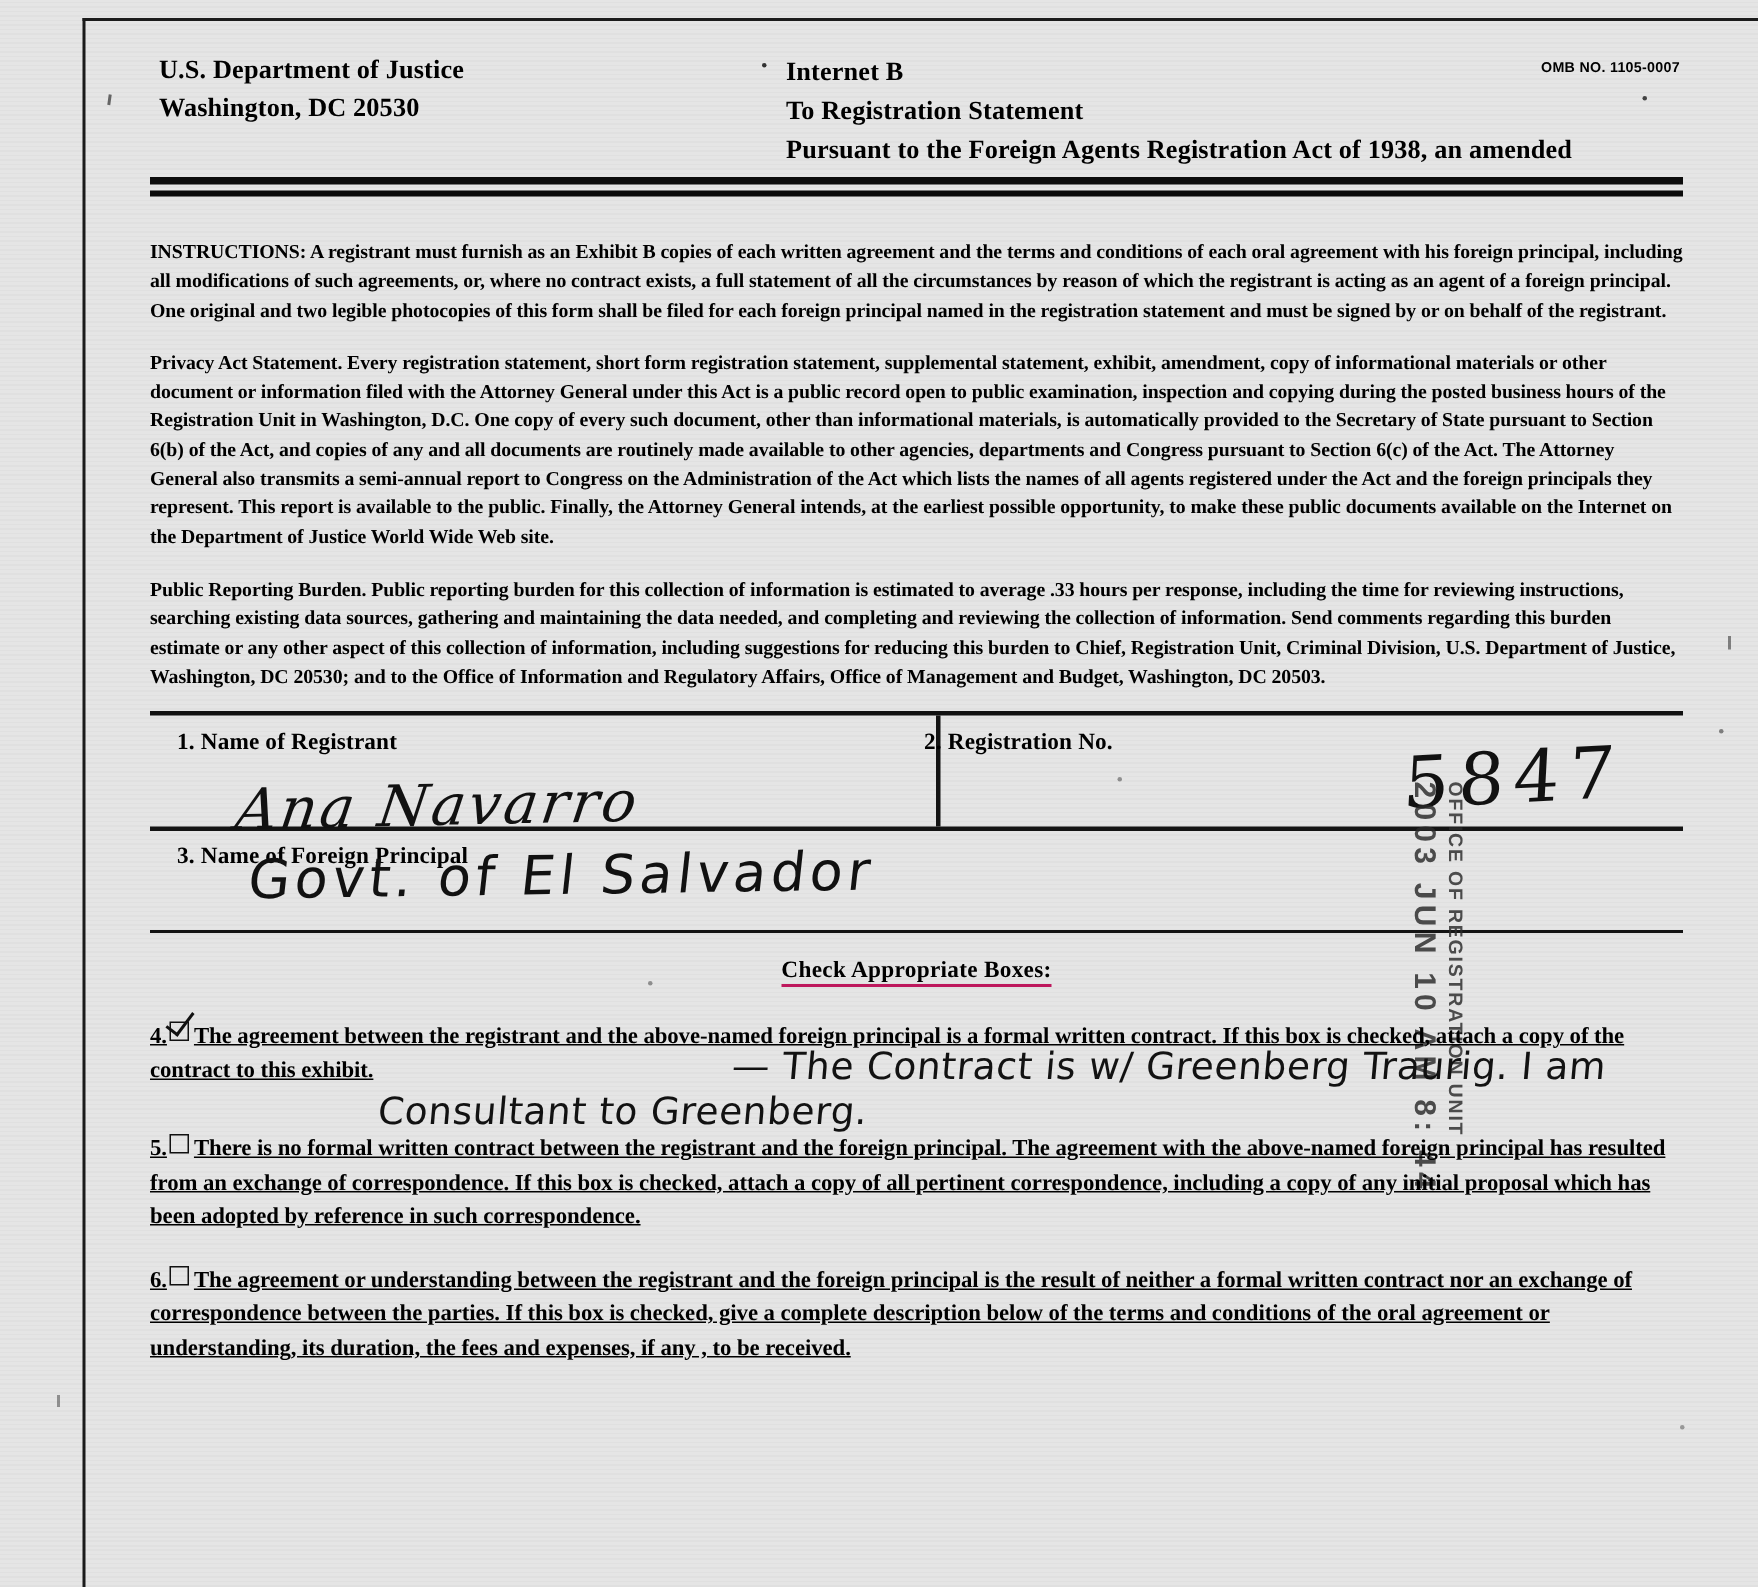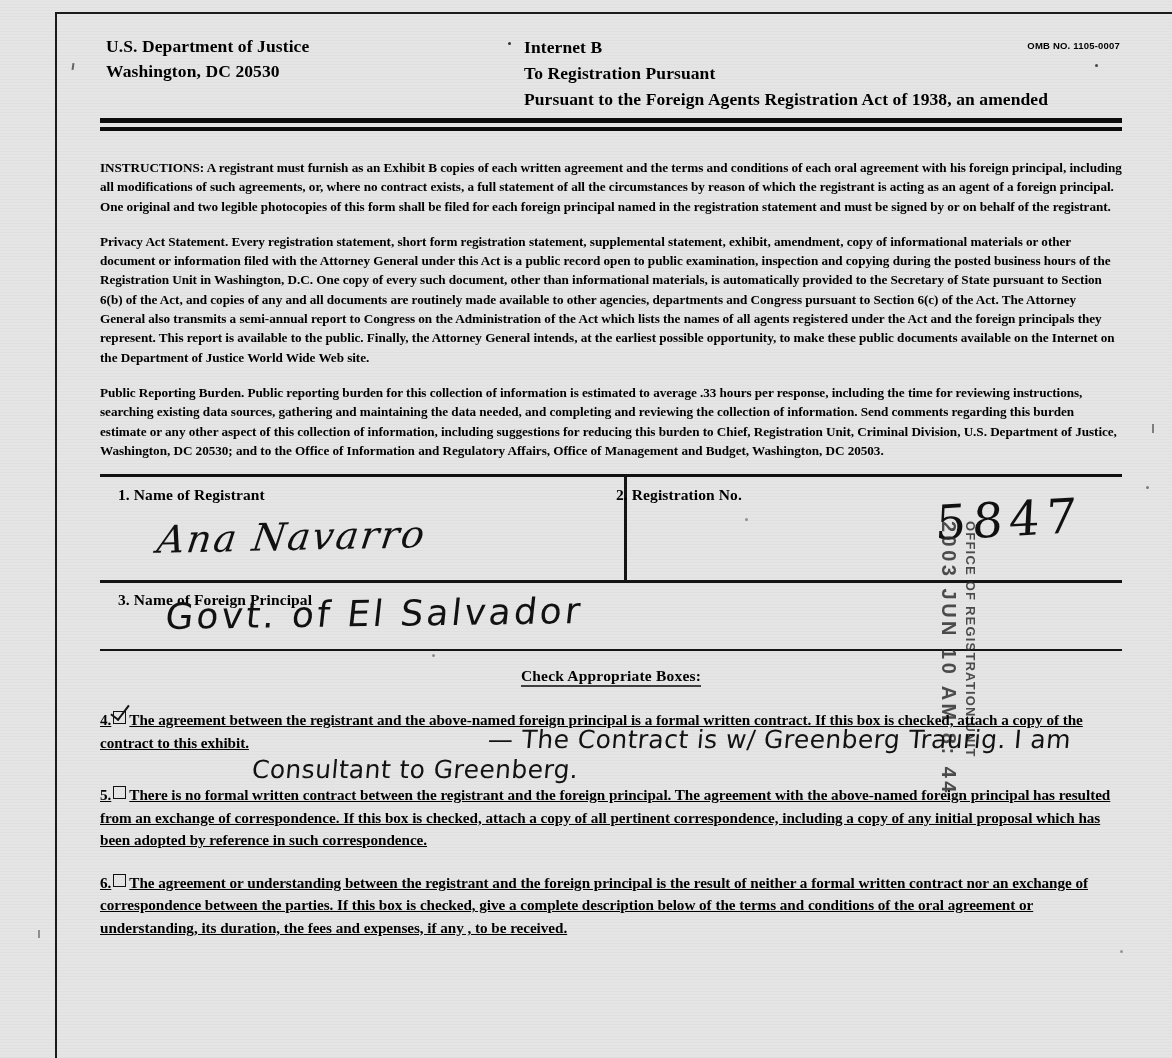--- a/index.html
+++ b/index.html
@@ -137,21 +137,21 @@
     background: #111;
     margin-top: 2px;
   }
   .rule-med {
     height: 2.5px;
     background: #141414;
   }
 
   .fieldrow {
     position: relative;
-    height: 103px;
+    height: 74px;
   }
   .v-div {
     position: absolute;
     left: 524px;
     top: 0;
     bottom: 0;
     width: 2.5px;
     background: #141414;
   }
   .field-label {
@@ -234,21 +234,21 @@
   }
 
   
   .check-head {
     text-align: center;
     margin-top: 16px;
     font-weight: bold;
     font-size: 15.5px;
   }
   .check-head span {
-    border-bottom: 2px solid #404040;
+    border-bottom: 2px solid #be185d;
     padding-bottom: 1px;
     letter-spacing: .2px;
   }
 
   
   .item {
     position: relative;
     font-size: 15.2px;
     line-height: 22.5px;
     font-weight: bold;
@@ -314,21 +314,21 @@
   <div class="content">
 
     <div class="hdr">
       <div class="hdr-left">
         <div>U.S. Department of Justice</div>
         <div>Washington, DC 20530</div>
       </div>
       <div class="hdr-dot"></div>
       <div class="hdr-mid">
         <div>Internet B</div>
-        <div>To Registration Pursuant</div>
+        <div>To Registration Statement</div>
         <div>Pursuant to the Foreign Agents Registration Act of 1938, an amended</div>
       </div>
       <div class="omb">OMB NO. 1105-0007</div>
       <div class="omb-dot"></div>
     </div>
 
     <div class="double-rule"></div>
 
     <p class="para first">INSTRUCTIONS: A registrant must furnish as an Exhibit B copies of each written agreement and the terms and conditions of each oral agreement with his foreign principal, including all modifications of such agreements, or, where no contract exists, a full statement of all the circumstances by reason of which the registrant is acting as an agent of a foreign principal.  One original and two legible photocopies of this form shall be filed for each foreign principal named in the registration statement and must be signed by or on behalf of the registrant.</p>
     <p class="para">Privacy Act Statement.  Every registration statement, short form registration statement, supplemental statement, exhibit, amendment, copy of informational materials or other document or information filed with the Attorney General under this Act is a public record open to public examination, inspection and copying during the posted business hours of the Registration Unit in Washington, D.C.  One copy of every such document, other than informational materials, is automatically provided to the Secretary of State pursuant to Section 6(b) of the Act, and copies of any and all documents are routinely made available to other agencies, departments and Congress pursuant to Section 6(c) of the Act.  The Attorney General also transmits a semi-annual report to Congress on the Administration of the Act which lists the names of all agents registered under the Act and the foreign principals they represent.  This report is available to the public.  Finally, the Attorney General intends, at the earliest possible opportunity, to make these public documents available on the Internet on the Department of Justice World Wide Web site.</p>

